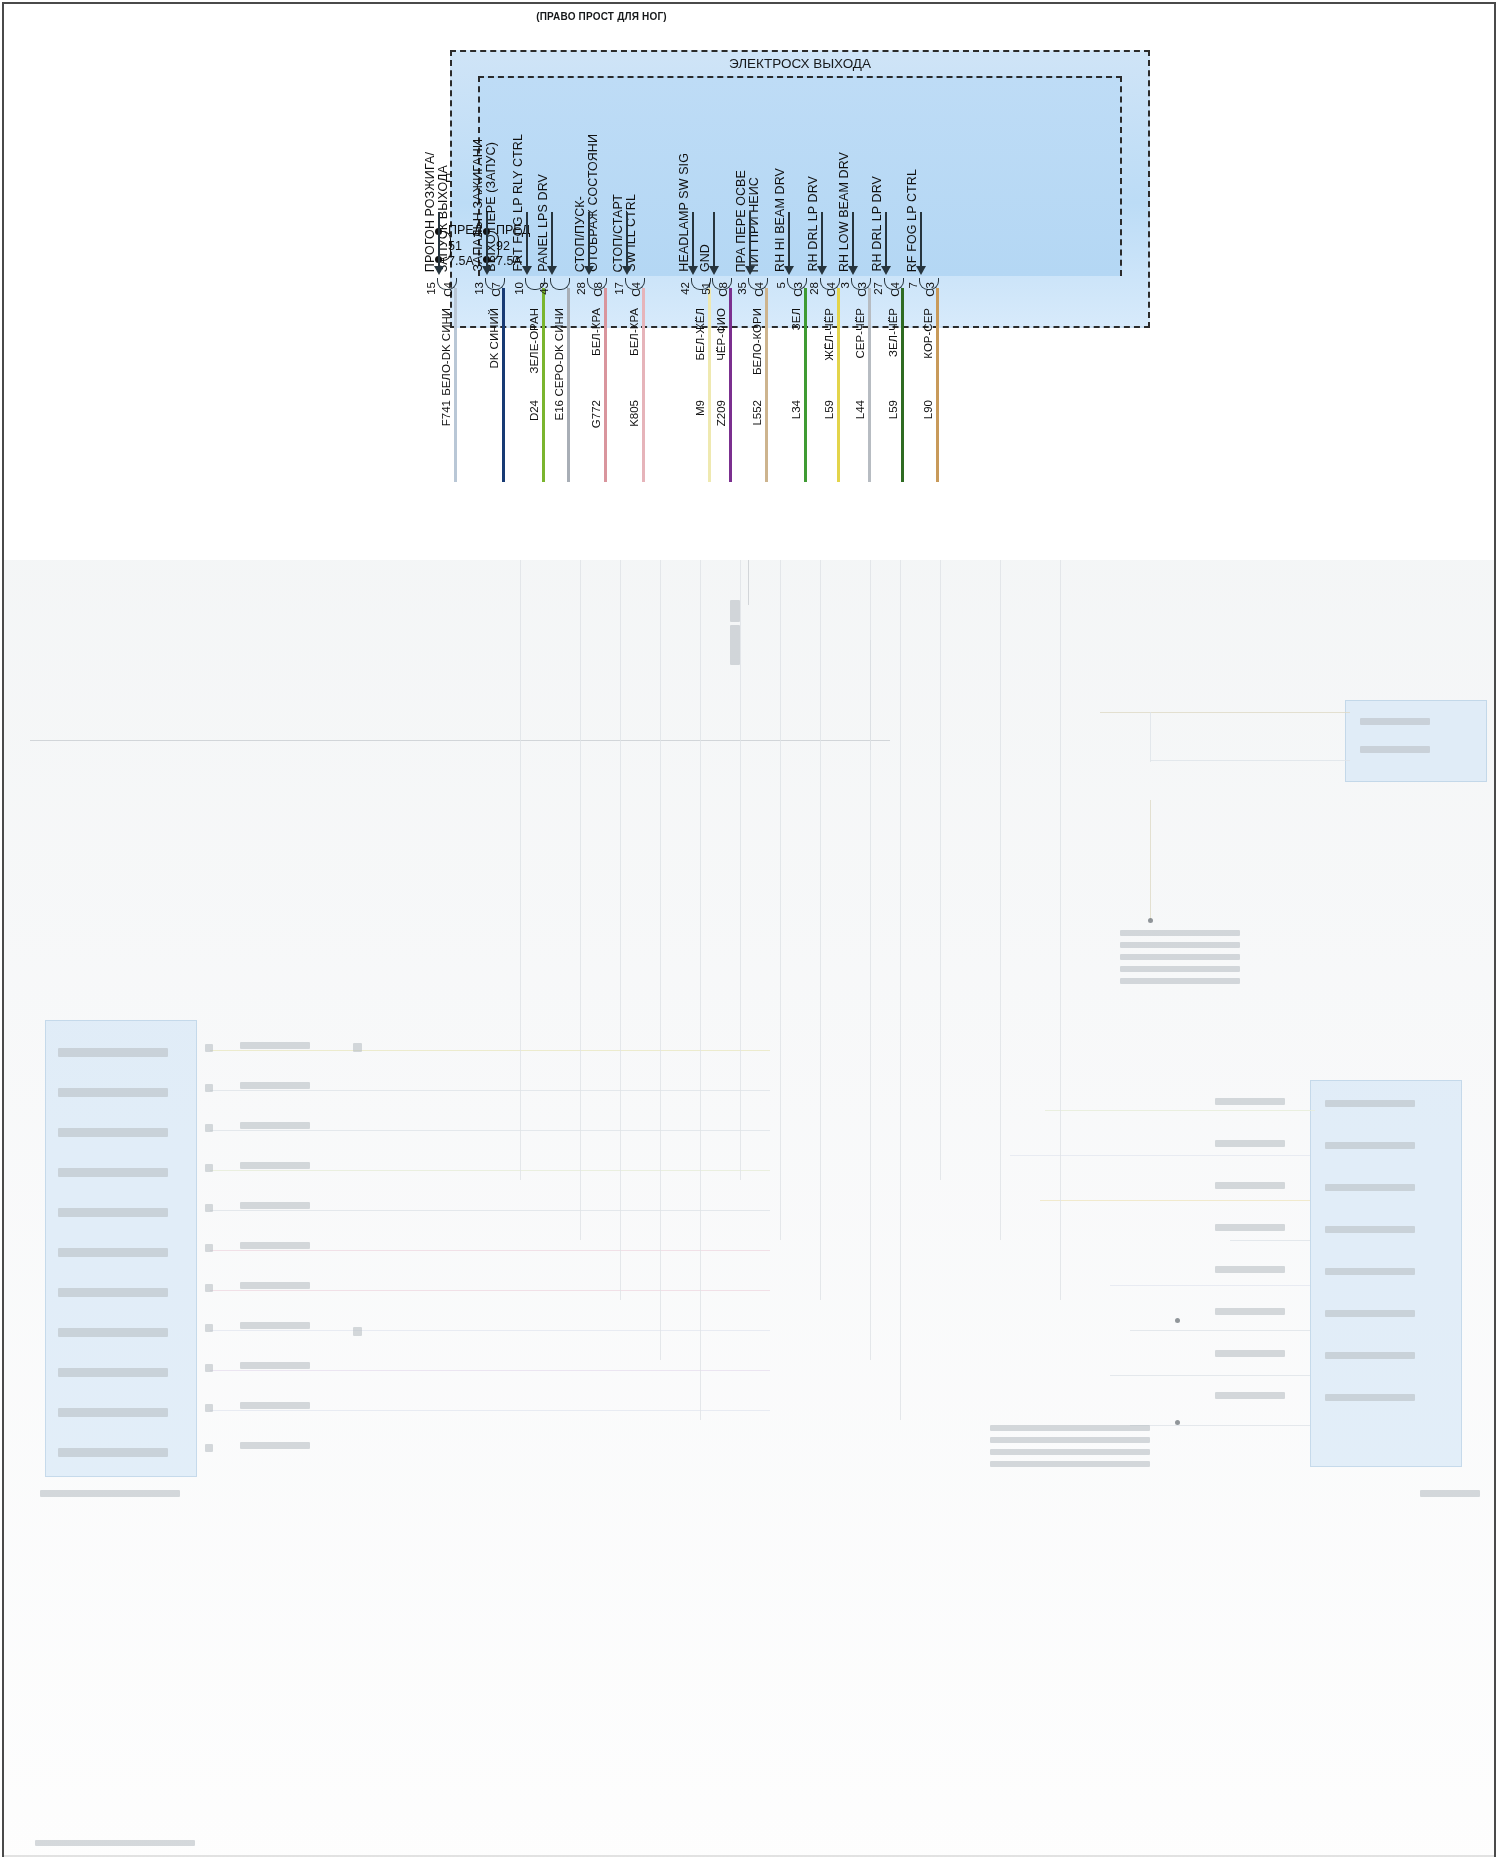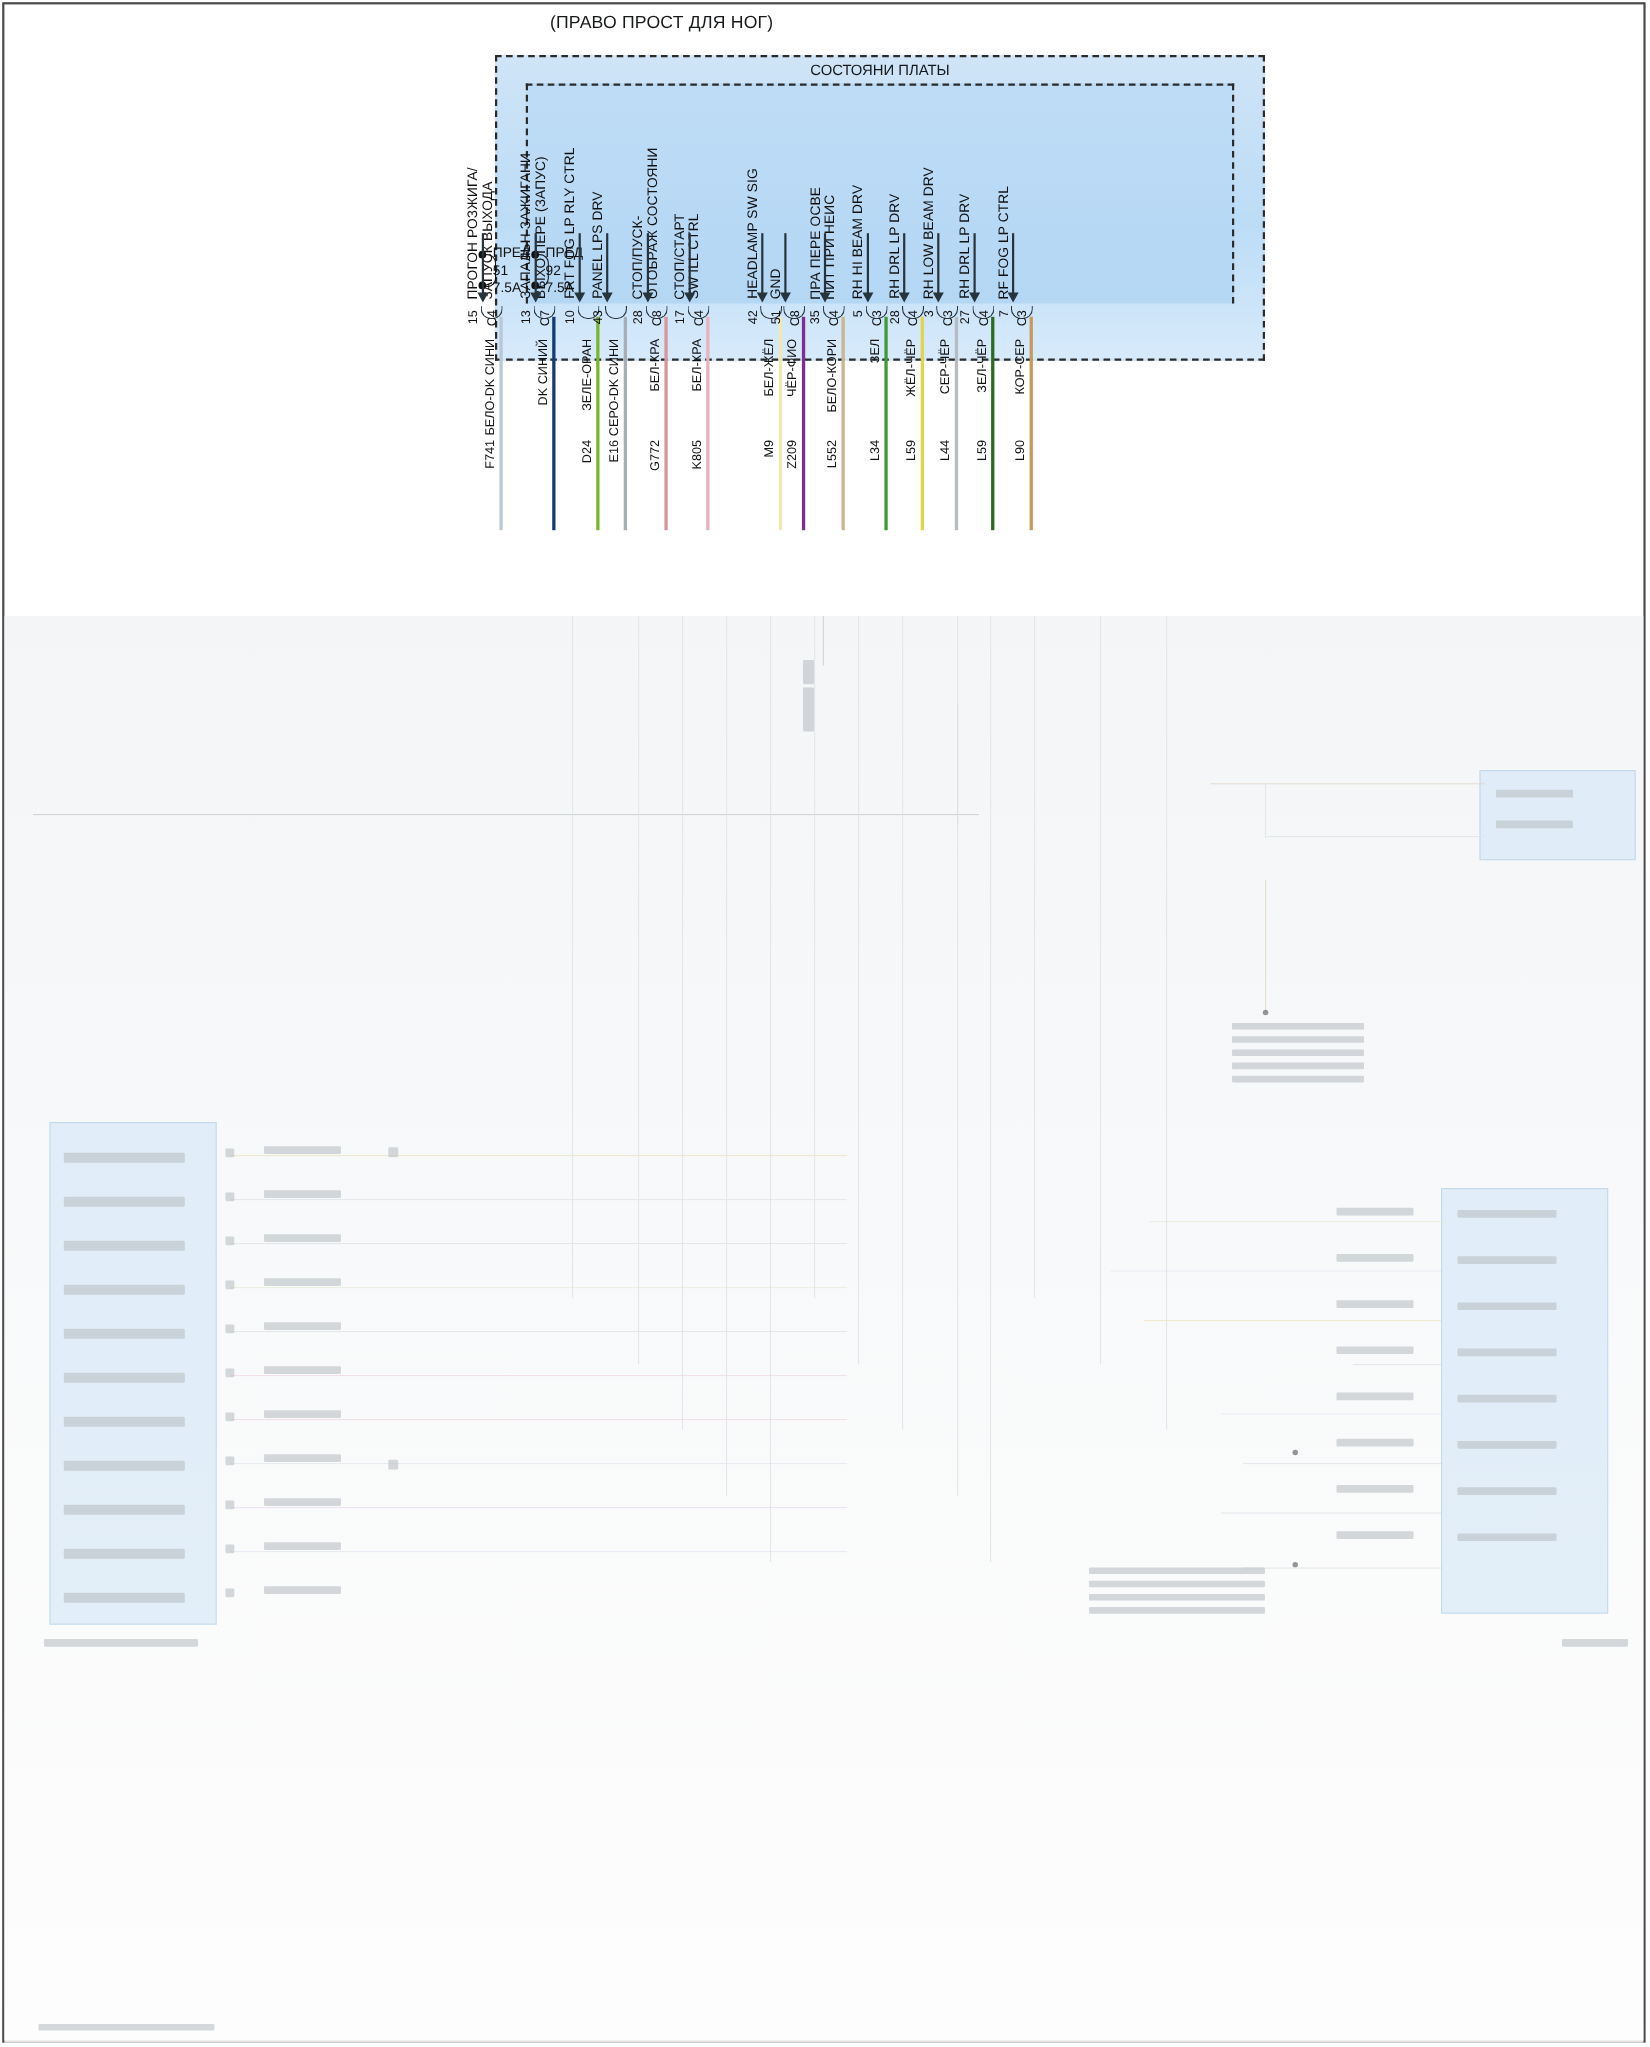--- a/index.html
+++ b/index.html
@@ -20,21 +20,21 @@
     border:2px solid #4a4a4a;box-sizing:border-box;
   }
   .lower-wash{
     position:absolute;left:4px;top:560px;width:1490px;height:1297px;
     background:linear-gradient(180deg,#f2f4f5 0%,#f7f8f9 45%,#fdfdfd 100%);
     opacity:.85;
   }
   
   .title-block{
     position:absolute;left:0;top:10px;width:1203px;text-align:center;
-    font-size:16px;color:#16181a;line-height:1.35;letter-spacing:.2px;
+    font-size:10px;color:#16181a;line-height:1.35;letter-spacing:.2px;font-weight:bold;
   }
   .title-block div{white-space:nowrap;}
   
   #bcm-outer{
     position:absolute;left:450px;top:50px;width:700px;height:278px;
     border:2px dashed #2b2b2b;
     background:linear-gradient(180deg,#cfe4f7 0%,#bcdcf6 55%,#d7eafb 100%);
     box-sizing:border-box;
   }
   #bcm-board-label{
@@ -113,21 +113,21 @@
 <div id="page">
 
   <div class="sheet-border"></div>
   <div class="lower-wash"></div>
 
   <div class="title-block">
     <div>(ПРАВО ПРОСТ ДЛЯ НОГ)</div>
   </div>
 
   <div id="bcm-outer"></div>
-  <div id="bcm-board-label">СОСТОЯНИ ПЛАТЫ</div>
+  <div id="bcm-board-label">ЭЛЕКТРОСХ ВЫХОДА</div>
   <div id="bcm-inner"></div>
 
   <div id="pin-labels">
       <div class="pinwrap" style="left: 424px;">
         <div class="pinlabel" style="left: 0px;">ПРОГОН РОЗЖИГА/</div>
         <div class="pinlabel" style="left: 13px;">ЗАПУСК ВЫХОДА</div>
       </div>
       <div class="pinwrap" style="left: 472px;">
         <div class="pinlabel" style="left: 0px;">ЗАПАЛЬН ЗАЖИГАНИ</div>
         <div class="pinlabel" style="left: 13px;">ВЫХО ПЕРЕ (ЗАПУС)</div>

